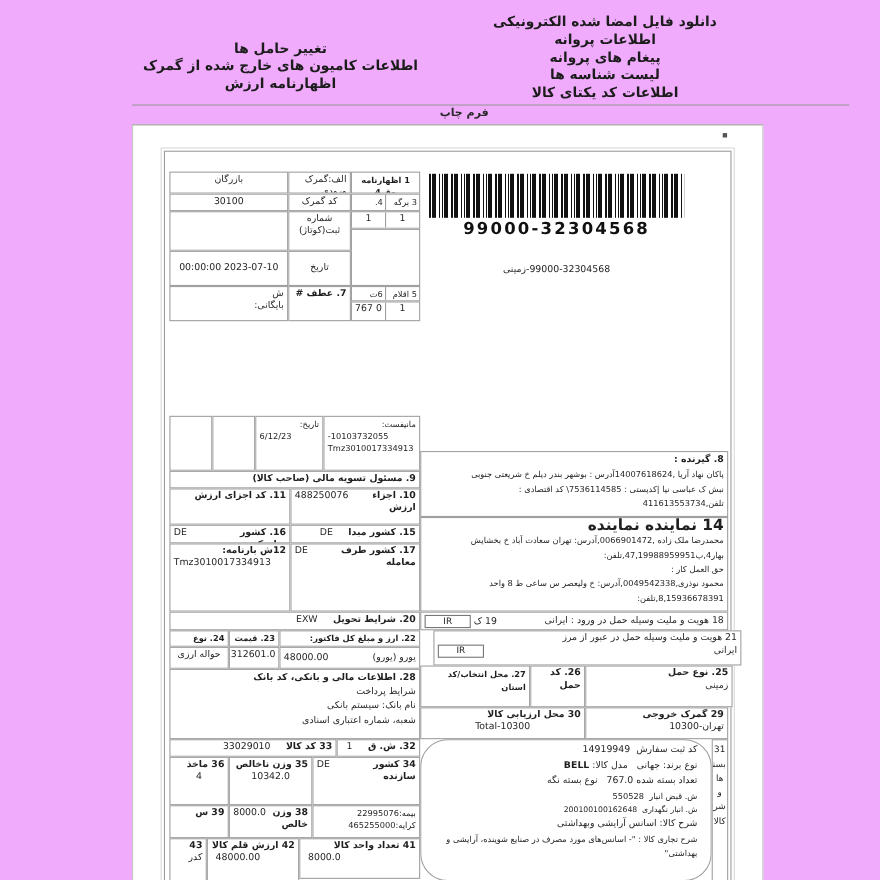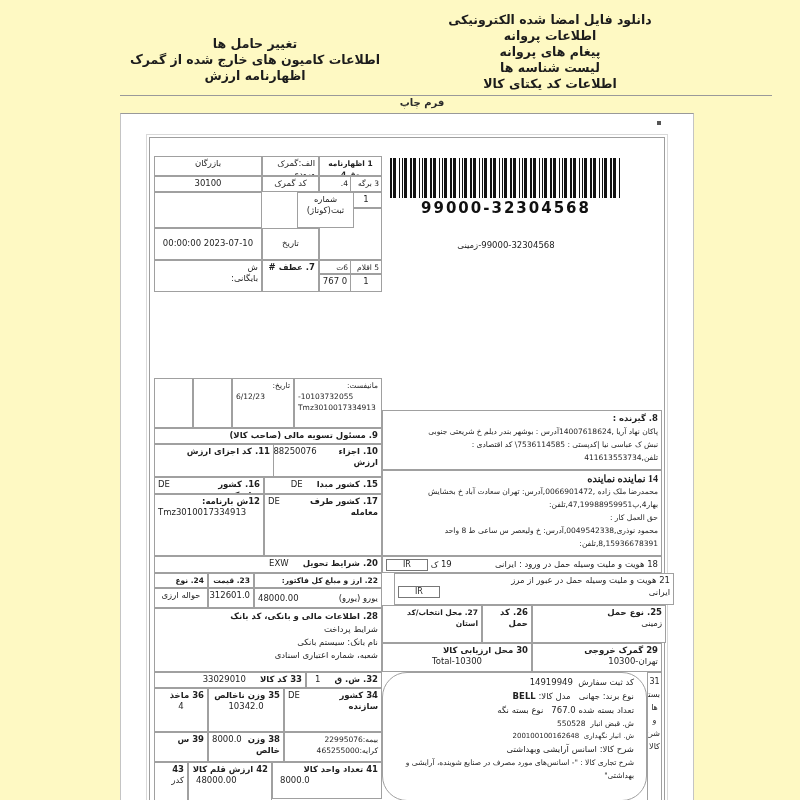--- a/index.html
+++ b/index.html
@@ -1,16 +1,16 @@
 <!DOCTYPE html>
 <html lang="fa"><head>
 <meta charset="utf-8">
 <style>
   html,body{margin:0;padding:0;background:#fff;}
-  #screen{position:relative;width:800px;height:800px;background:#fef9c3;overflow:hidden;
+  #screen{position:relative;width:800px;height:800px;background:#f0abfc;overflow:hidden;
           font-family:"DejaVu Sans","Liberation Sans",sans-serif;color:#1f1f1f;}
   
   .menu{position:absolute;text-align:center;}
   .menu a{display:block;color:#1c1c1c;font-weight:bold;font-size:12.5px;line-height:16px;text-decoration:none;cursor:pointer;}
   .rule{position:absolute;height:1px;background:#9a9a9a;}
   #tab-print{position:absolute;left:396px;top:97px;width:52px;text-align:center;
              font-size:10px;font-weight:bold;color:#2a2a2a;cursor:pointer;}
   #content-frame{position:absolute;left:120px;top:113px;width:572px;height:686px;
                  border:1px solid #c4c4c4;border-top:1px solid #999;background:#fff;}
   #scroll-dot{position:absolute;left:536px;top:7px;width:4px;height:4px;background:#555;}
@@ -76,21 +76,21 @@
         <span>4. فهرست</span>
       </div>
       <div class="cell ctr" style="left:112px;top:38px;width:57px;height:16px;"><span>کد گمرک</span></div>
       <div class="cell ctr" style="left:4px;top:38px;width:108px;height:16px;"><span>30100</span></div>
 
       <div class="cell split ctr" style="left:169px;top:54px;width:63px;height:16px;">
         <span>1</span>
         <span>1</span>
       </div>
       <div class="cell" style="left:169px;top:70px;width:63px;height:52px;"></div>
-      <div class="cell ctr" style="left:112px;top:54px;width:57px;height:36px;margin-left:35px;">
+      <div class="cell ctr" style="left:112px;top:54px;width:57px;height:36px;">
         <div>شماره</div>
         <div>ثبت(کوتاژ)</div>
       </div>
       <div class="cell" style="left:4px;top:54px;width:108px;height:36px;"></div>
       <div class="cell ctr" style="left:112px;top:90px;width:57px;height:32px;">
           <div style="margin-top:8px;">تاریخ</div>
         </div>
       <div class="cell ctr" style="left:4px;top:90px;width:108px;height:32px;">
           <div class="lt" style="margin-top:8px;">00:00:00 2023-07-10</div>
         </div>
@@ -124,21 +124,21 @@
       </div>
       <div class="cell" style="left:43px;top:240px;width:39px;height:50px;"></div>
       <div class="cell" style="left:4px;top:240px;width:39px;height:50px;"></div>
 
       <div class="cell" style="left:4px;top:290px;width:228px;height:16px;"><span class="b">9. مسئول تسویه مالی (صاحب کالا)</span></div>
 
       <div class="cell gapflex" style="left:114px;top:306px;width:118px;height:33px;">
         <span class="b">10. اجزاء ارزش</span>
         <span class="lt">488250076</span>
       </div>
-      <div class="cell" style="left:4px;top:306px;width:120px;height:33px;"><span class="b">11. کد اجزای ارزش</span></div>
+      <div class="cell" style="left:4px;top:306px;width:110px;height:33px;"><span class="b">11. کد اجزای ارزش</span></div>
 
       <div class="cell gapflex" style="left:114px;top:339px;width:118px;height:17px;">
         <span class="b">15. کشور مبدا</span>
           <span class="lt">DE</span>
       </div>
       <div class="cell gapflex" style="left:4px;top:339px;width:110px;height:17px;">
         <span class="b">16. کشور صادرکننده</span>
           <span class="lt">DE</span>
       </div>
       <div class="cell gapflex" style="left:114px;top:356px;width:118px;height:62px;">
@@ -173,21 +173,21 @@
       </div>
 
       <div class="cell sm lines13" style="left:232px;top:272px;width:280px;height:60px;">
         <div class="b" style="font-size:8.5px;">8. گیرنده :</div>
         <div>پاکان نهاد آریا ,14007618624آدرس : بوشهر بندر دیلم خ شریعتی جنوبی</div>
         <div>نبش ک عباسی نیا |کدپستی : 7536114585\ کد اقتصادی :</div>
         <div>تلفن,411613553734</div>
       </div>
 
       <div class="cell sm lines13" style="left:232px;top:332px;width:280px;height:86px;">
-        <div class="b" style="font-size:10px;font-family:Liberation Serif, serif;">14  نماینده نماینده</div>
+        <div class="b" style="font-size:14px;">14  نماینده نماینده</div>
         <div>محمدرضا ملک زاده ,0066901472,آدرس: تهران سعادت آباد خ بخشایش</div>
         <div>بهار4,پ47,19988959951,تلفن:</div>
         <div>حق العمل کار :</div>
         <div>محمود نوذری,0049542338,آدرس:  خ ولیعصر س ساعی ط 8 واحد</div>
         <div>8,15936678391,تلفن:</div>
       </div>
 
       <div class="cell rowflex" style="left:232px;top:418px;width:280px;height:17px;">
         <span>18  هویت و ملیت وسیله حمل در ورود : ایرانی</span>
         <span>

